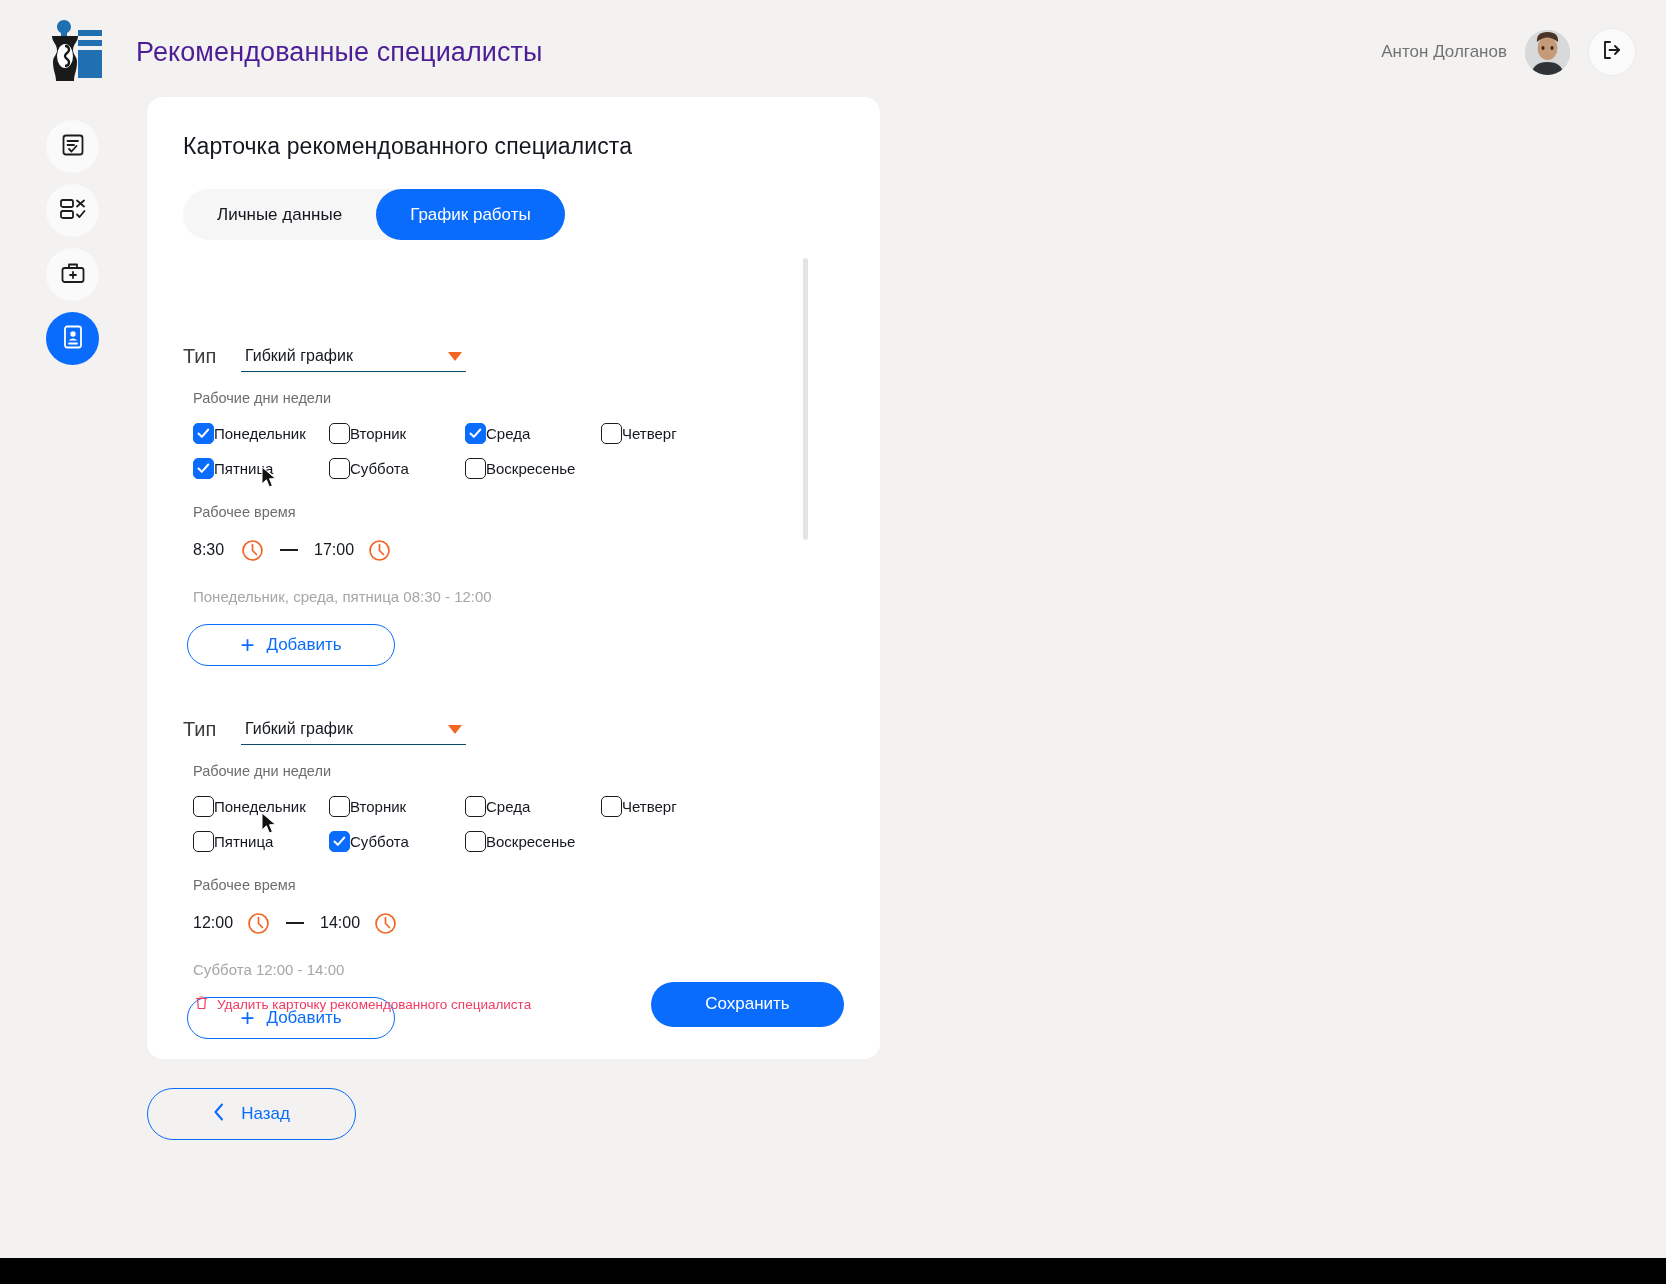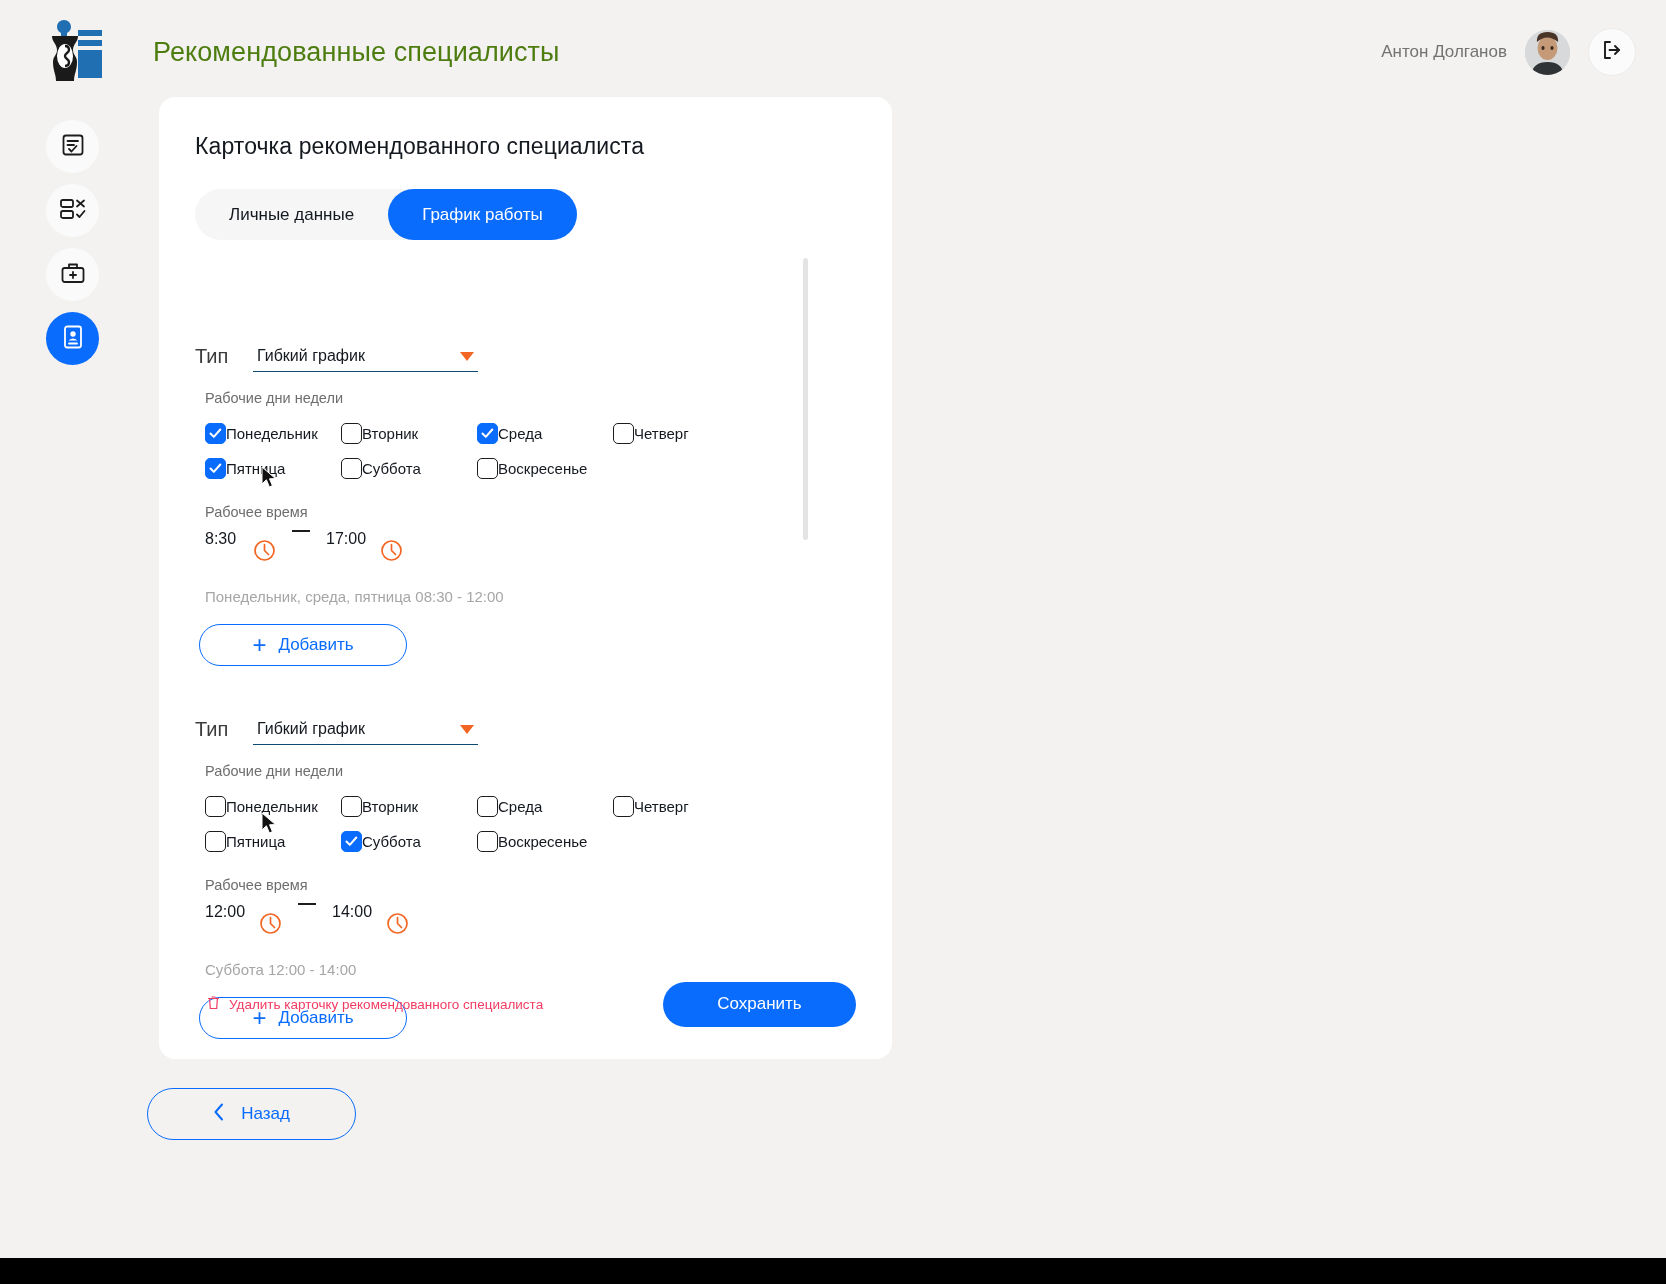--- a/index.html
+++ b/index.html
@@ -36,24 +36,24 @@
   .logo {
     width: 62px;
     height: 72px;
     margin-left: 42px;
     position: relative;
     flex: 0 0 auto;
   }
   .logo svg { display: block; }
 
   .page-title {
-    margin-left: 49px;
+    margin-left: 32px;
     font-size: 27px;
     font-weight: 400;
-    color: #4d7c0f;
+    color: #4c1d95;
     letter-spacing: 0.1px;
     white-space: nowrap;
   }
 
   .header-right {
     margin-left: auto;
     margin-right: 30px;
     display: flex;
     align-items: center;
     gap: 18px;
@@ -111,21 +111,20 @@
 
   
   .card {
     position: absolute;
     top: 97px;
     left: 147px;
     width: 733px;
     height: 962px;
     background: #ffffff;
     border-radius: 16px;
-    margin-left: 12px;
   }
 
   .card-title {
     margin: 36px 0 0 36px;
     font-size: 23px;
     font-weight: 500;
     color: #14181f;
     letter-spacing: 0.1px;
   }
 
@@ -249,20 +248,21 @@
   .cb svg { display: none; }
   .cb.on svg { display: block; }
   .day-name {
     font-size: 15px;
     color: #14181f;
     white-space: nowrap;
   }
 
   .time-row {
     display: flex;
+    align-items: center;
     margin-left: 10px;
     margin-top: 4px;
     height: 40px;
   }
   .time-val {
     font-size: 16px;
     color: #14181f;
     min-width: 34px;
   }
   .clock {

